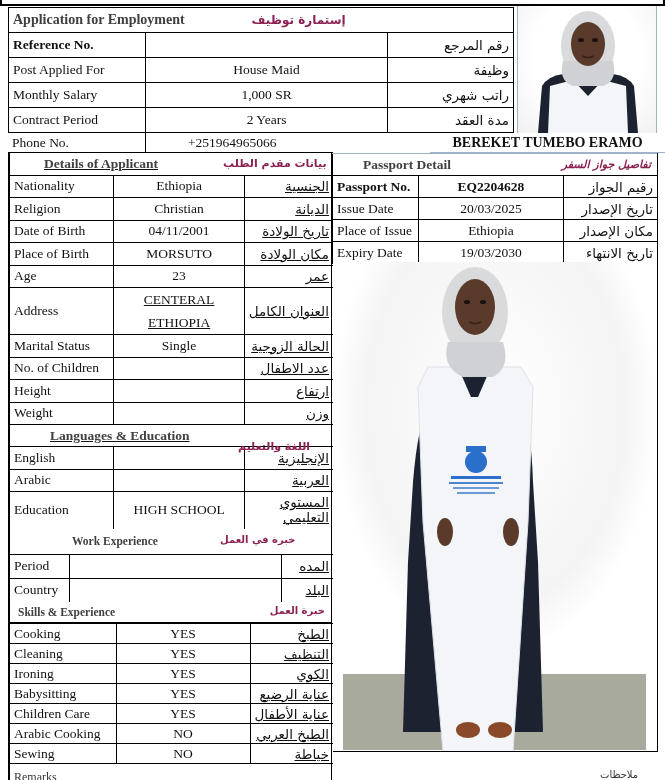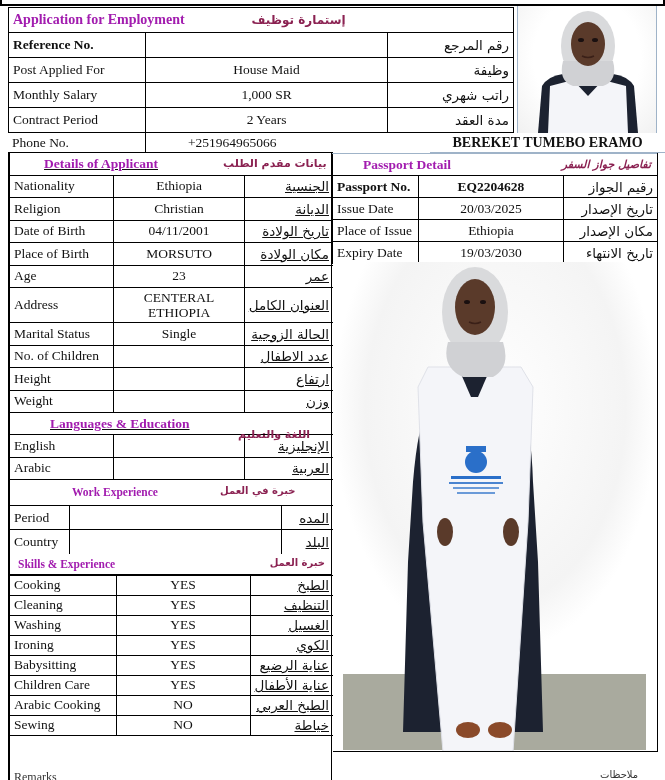--- a/index.html
+++ b/index.html
@@ -1,20 +1,20 @@
 <!DOCTYPE html>
 <html><head>
   <meta charset="utf-8">
   <style>
     * { box-sizing: border-box; margin: 0; padding: 0; }
     html, body { width: 665px; height: 780px; background: #ffffff; overflow: hidden; }
     body { position: relative; font-family: "Liberation Serif", serif; color: #111; font-size: 13px; }
     .abs { position: absolute; }
     .topbar { left: 0; top: 0; width: 665px; height: 6px; border-bottom: 2px solid #000; border-left: 2px solid #000; border-right: 2px solid #000; }
-    .maroon { color: #a21caf; font-weight: bold; }
+    .maroon { color: #404040; font-weight: bold; }
     .ar { direction: rtl; font-family: "DejaVu Sans", sans-serif; font-size: 11px; }
     .ar-b { direction: rtl; font-family: "DejaVu Sans", sans-serif; font-size: 11px; font-weight: bold; color: #8b2252; }
     table { border-collapse: collapse; }
     td { border: 1px solid #000; padding: 0 4px; height: 25px; vertical-align: middle; white-space: nowrap; }
     .c { text-align: center; margin-left: 32px; }
     .b { font-weight: bold; }
 
     
     #hdr { left: 8px; top: 7px; width: 506px; }
     #hdr td { height: 25px; font-size: 13.5px; }
@@ -135,21 +135,21 @@
           <td class="c">MORSUTO</td>
           <td class="ar">مكان الولادة</td>
         </tr>
     <tr>
           <td>Age</td>
           <td class="c">23</td>
           <td class="ar">عمر</td>
         </tr>
     <tr>
           <td style="height:35px;">Address</td>
-          <td class="c" style="white-space:normal;line-height:15px;padding:0 20px;">CENTERAL ETHIOPIA</td>
+          <td class="c" style="white-space:normal;line-height:23px;padding:0 20px;text-decoration:underline;">CENTERAL ETHIOPIA</td>
           <td class="ar">العنوان الكامل</td>
         </tr>
     <tr>
           <td>Marital Status</td>
           <td class="c">Single</td>
           <td class="ar">الحالة الزوجية</td>
         </tr>
     <tr>
           <td>No. of Children</td>
           <td class="c"></td>
@@ -173,20 +173,25 @@
     </tr>
     <tr>
           <td>English</td>
           <td class="c"></td>
           <td class="ar">الإنجليزية</td>
         </tr>
     <tr>
           <td>Arabic</td>
           <td class="c"></td>
           <td class="ar">العربية</td>
+        </tr>
+    <tr>
+          <td style="height:37px;border-bottom:none;">Education</td>
+          <td class="c" style="border-bottom:none;">HIGH SCHOOL</td>
+          <td class="ar" style="white-space:normal;line-height:15px;border-bottom:none;">المستوي التعليمي</td>
         </tr>
   </tbody>
     </table>
 
   <div style="position:relative;height:25px;">
     <span class="maroon" style="position:absolute;left:62px;top:6px;font-size:11.5px;">Work Experience</span>
     <span class="ar-b" style="position:absolute;left:210px;top:5px;font-size:10px;">خبرة في العمل</span>
   </div>
   <table style="width:323px;">
     <tbody>
@@ -211,25 +216,20 @@
     <tbody>
         <tr>
           <td style="width:108px;border-left:none;height:20px;">Cooking</td>
           <td style="width:150px;height:20px;" class="c">YES</td>
           <td class="ar" style="border-right:none;height:20px;">الطبخ</td>
         </tr>
     <tr>
           <td style="border-left:none;height:20px;">Cleaning</td>
           <td class="c" style="height:20px;">YES</td>
           <td class="ar" style="border-right:none;height:20px;">التنظيف</td>
-        </tr>
-    <tr>
-          <td style="border-left:none;height:20px;">Washing</td>
-          <td class="c" style="height:20px;">YES</td>
-          <td class="ar" style="border-right:none;height:20px;">الغسيل</td>
         </tr>
     <tr>
           <td style="border-left:none;height:20px;">Ironing</td>
           <td class="c" style="height:20px;">YES</td>
           <td class="ar" style="border-right:none;height:20px;">الكوي</td>
         </tr>
     <tr>
           <td style="border-left:none;height:20px;">Babysitting</td>
           <td class="c" style="height:20px;">YES</td>
           <td class="ar" style="border-right:none;height:20px;">عناية الرضيع</td>

